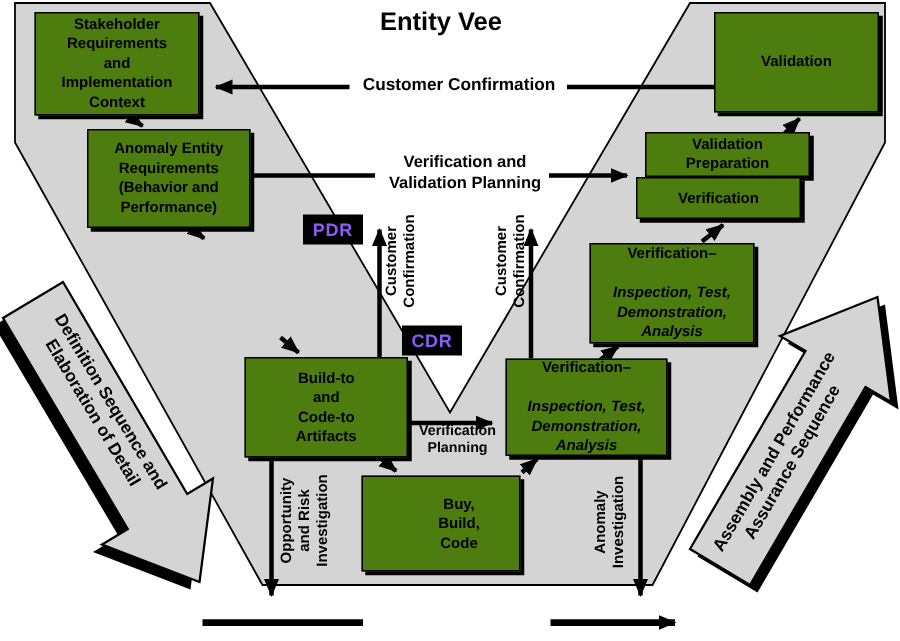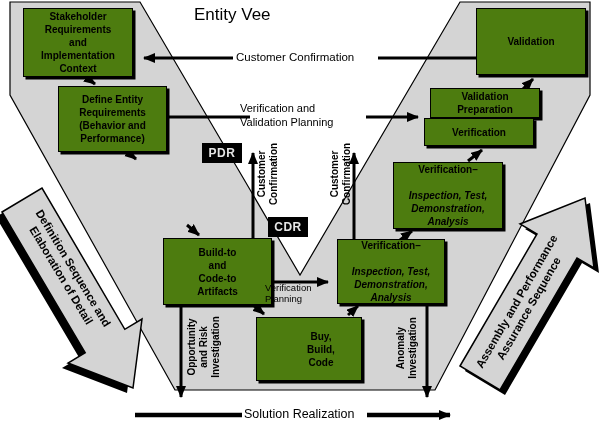--- a/index.html
+++ b/index.html
@@ -9,26 +9,26 @@
   }
   .canvas svg{position:absolute;left:0;top:0;}
   .box{
     position:absolute;box-sizing:border-box;background:#4d7c0f;border:1.6px solid #000;
     box-shadow:2.5px 2.5px 0 #000;display:flex;align-items:center;justify-content:center;
     text-align:center;font-weight:bold;font-size:10px;line-height:1.3;white-space:pre-line;
   }
   .box .t{display:block;white-space:pre-line;}
   .box .it{display:block;white-space:pre-line;font-style:italic;}
   .milestone{
-    position:absolute;box-sizing:border-box;background:#000;color:#e5e5e5;
+    position:absolute;box-sizing:border-box;background:#000;color:#8b5cf6;
     display:flex;align-items:center;justify-content:center;
     font-weight:bold;font-size:12px;letter-spacing:.5px;
   }
   .lbl{
-    position:absolute;font-weight:normal;white-space:pre-line;
+    position:absolute;font-weight:bold;text-align:center;white-space:pre-line;
   }
   .rot{
     position:absolute;font-weight:bold;text-align:center;white-space:pre-line;
     transform:translate(-50%,-50%) rotate(-90deg);width:max-content;line-height:1.2;
   }
   .diag{
     position:absolute;font-weight:bold;text-align:center;white-space:pre;
     width:max-content;line-height:1.25;
   }
 </style>
@@ -82,32 +82,32 @@
   </svg>
 
   <div class="lbl" style="left:194px;top:5px;width:200px;font-size:17px;">Entity Vee</div>
 
   <div class="box" style="left:23px;top:8px;width:110px;height:69px;">Stakeholder
 Requirements
 and
 Implementation
 Context</div>
 
-  <div class="box" style="left:58px;top:86px;width:109px;height:66px;">Define Entity
+  <div class="box" style="left:58px;top:86px;width:109px;height:66px;">Anomaly Entity
 Requirements
 (Behavior and
 Performance)</div>
 
 
   <div class="box" style="left:163px;top:238px;width:109px;height:67px;">Build-to
 and
 Code-to
 Artifacts</div>
 
-  <div class="box" style="left:256px;top:317px;width:106px;height:64px;padding-left:24px;">Buy,
+  <div class="box" style="left:241px;top:317px;width:106px;height:64px;padding-left:24px;">Buy,
 Build,
 Code</div>
 
   <div class="box" style="left:337px;top:239px;width:108px;height:65px;">
     <div>
       <span class="t">Verification–</span>
       <span class="it">Inspection, Test,
 Demonstration,
 Analysis</span>
     </div>
@@ -133,21 +133,20 @@
   <div class="milestone" style="left:268px;top:217px;width:40px;height:20px;">CDR</div>
 
   <div class="lbl" style="left:236px;top:51px;width:140px;font-size:11.5px;">Customer Confirmation</div>
 
   <div class="lbl" style="left:240px;top:102px;width:140px;font-size:11px;line-height:1.27;">Verification and
 Validation Planning</div>
 
   <div class="lbl" style="left:265px;top:283px;width:80px;font-size:9.5px;line-height:1.15;">Verification
 Planning</div>
 
-  <div class="lbl" style="left:244px;top:407px;width:120px;font-size:12.5px;">Solution Realization</div>
 
   <div class="rot" style="left:268px;top:174px;font-size:10px;">Customer
 Confirmation</div>
 
   <div class="rot" style="left:341px;top:174px;font-size:10px;">Customer
 Confirmation</div>
 
   <div class="rot" style="left:204px;top:347px;font-size:10px;">Opportunity
 and Risk
 Investigation</div>

